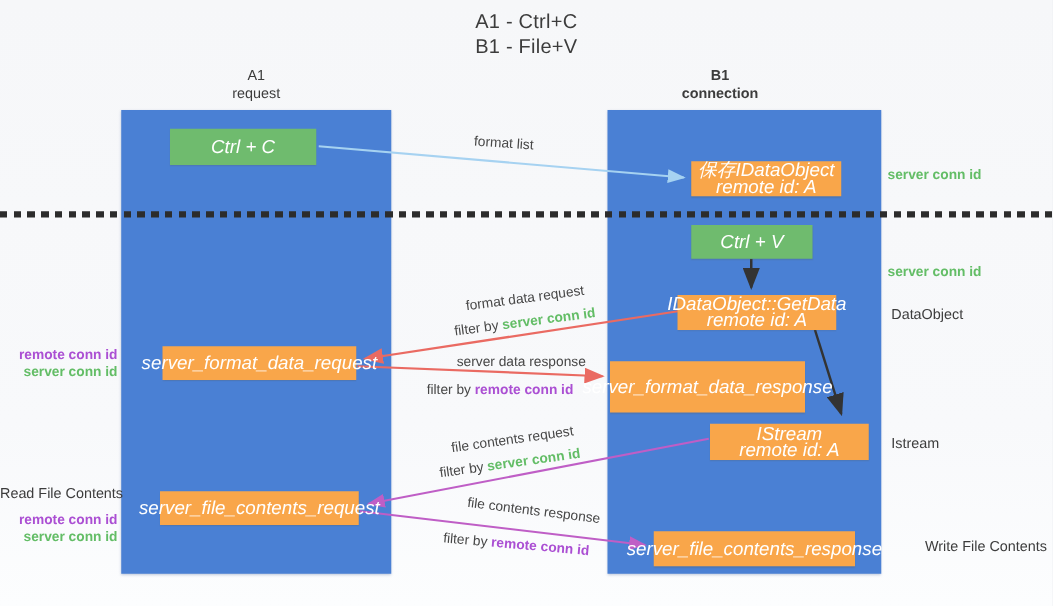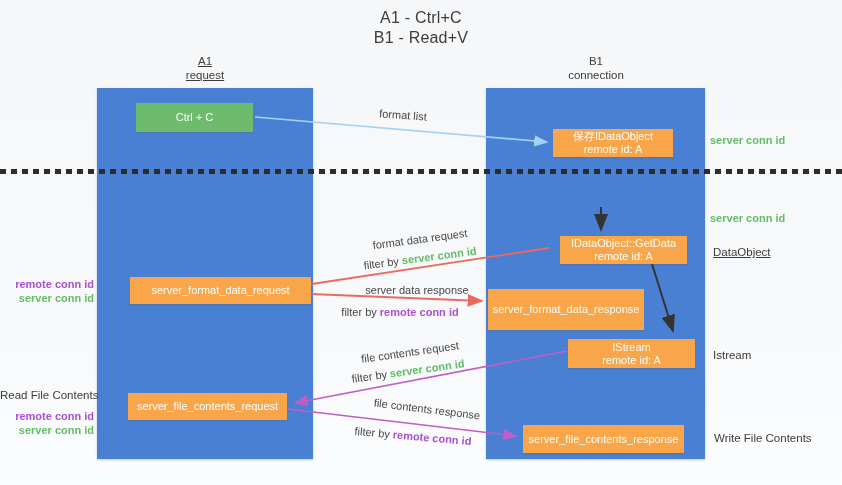--- a/index.html
+++ b/index.html
@@ -30,22 +30,23 @@
     position:absolute;top:54px;transform:translateX(-50%);
     text-align:center;color:#3c3c3c;font-size:11.5px;line-height:14px;
   }
   .dotted{
     position:absolute;left:0;top:169px;width:842px;height:5px;
     background:repeating-linear-gradient(90deg,#2c2c2c 0 6px,transparent 6px 11px);
   }
   .node{
     position:absolute;display:flex;flex-direction:column;
     align-items:center;justify-content:center;
-    color:#ffffff;font-size:11px;line-height:13px;text-align:left;
+    color:#ffffff;font-size:15px;line-height:13px;text-align:left;
     box-shadow:0 1px 1px rgba(90,90,90,0.25);
+    font-style:italic;
   }
   .green{background:#6fbb6e;}
   .orange{background:#f9a64a;}
   .alabel{
     position:absolute;white-space:nowrap;
     color:#474747;font-size:11px;
   }
   .slabel{
     position:absolute;white-space:nowrap;font-size:11px;
   }
@@ -57,28 +58,28 @@
   .stack{line-height:14px;}
   .gap{margin-left:3px;}
 </style>
 </head>
 <body>
 
 <div class="canvas">
 
   <div class="title">
     <div>A1 - Ctrl+C</div>
-    <div>B1 - Read+V</div>
+    <div>B1 - File+V</div>
   </div>
 
-  <div class="lane-header" style="left:205px;text-decoration:underline;">
+  <div class="lane-header" style="left:205px;">
     <div>A1</div>
     <div>request</div>
   </div>
-  <div class="lane-header" style="left:596px;">
+  <div class="lane-header" style="left:576px;font-weight:bold;">
     <div>B1</div>
     <div>connection</div>
   </div>
 
   <div class="lane lane-a1"></div>
   <div class="lane lane-b1"></div>
 
   <div class="dotted"></div>
 
   <svg class="arrows" width="842" height="485">
@@ -107,27 +108,30 @@
 
   <div class="node green" style="left:136px;top:103px;width:117px;height:29px;">
     <div>Ctrl + C</div>
   </div>
 
   <div class="node orange" style="left:553px;top:129px;width:120px;height:28px;">
     <div>保存IDataObject</div>
     <div>remote id: A</div>
   </div>
 
+  <div class="node green" style="left:553px;top:180px;width:97px;height:27px;">
+    <div>Ctrl + V</div>
+  </div>
 
-  <div class="node orange" style="left:560px;top:236px;width:127px;height:28px;">
+  <div class="node orange" style="left:542px;top:236px;width:127px;height:28px;">
     <div>IDataObject::GetData</div>
     <div>remote id: A</div>
   </div>
 
-  <div class="node orange" style="left:130px;top:277px;width:181px;height:27px;">
+  <div class="node orange" style="left:130px;top:277px;width:155px;height:27px;">
     <div>server_format_data_request</div>
   </div>
 
   <div class="node orange" style="left:488px;top:289px;width:156px;height:41px;">
     <div>server_format_data_response</div>
   </div>
 
   <div class="node orange" style="left:568px;top:339px;width:127px;height:29px;">
     <div>IStream</div>
     <div>remote id: A</div>
@@ -169,17 +173,17 @@
   </div>
 
   <div class="slabel right-align dark" style="left:0;top:389px;width:84px;">Read File Contents</div>
   <div class="slabel right-align stack" style="left:0;top:409px;width:94px;">
     <div class="purple-bold">remote conn id</div>
     <div class="green-bold">server conn id</div>
   </div>
 
   <div class="slabel green-bold" style="left:710px;top:134px;">server conn id</div>
   <div class="slabel green-bold" style="left:710px;top:212px;">server conn id</div>
-  <div class="slabel dark" style="left:713px;top:246px;text-decoration:underline;">DataObject</div>
+  <div class="slabel dark" style="left:713px;top:246px;">DataObject</div>
   <div class="slabel dark" style="left:713px;top:349px;">Istream</div>
-  <div class="slabel dark" style="left:714px;top:432px;">Write File Contents</div>
+  <div class="slabel dark" style="left:740px;top:432px;">Write File Contents</div>
 
 </div>
 
 </body></html>

